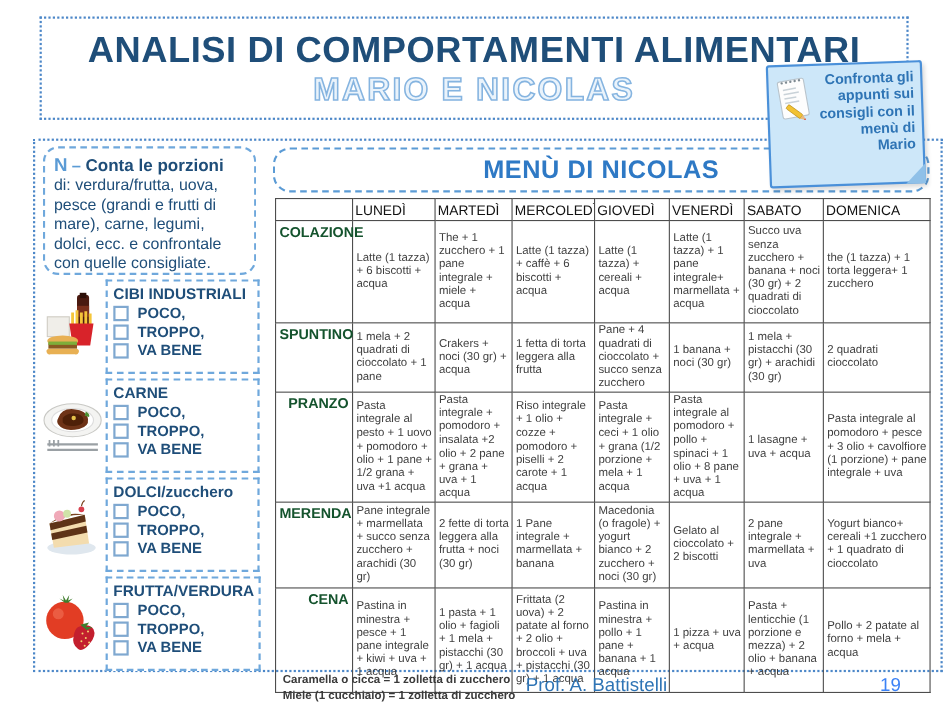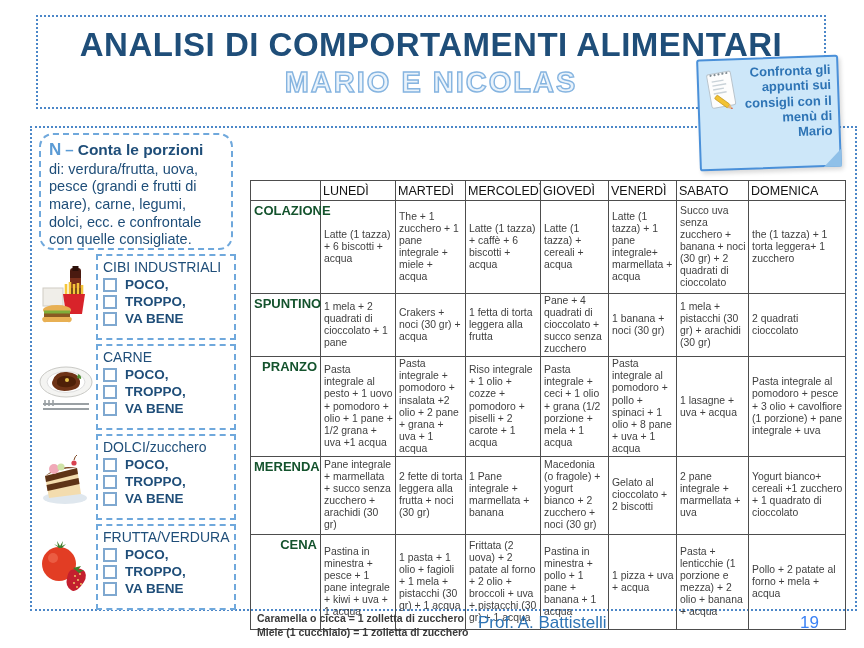--- a/index.html
+++ b/index.html
@@ -48,21 +48,21 @@
   }
   .instructions .n { color:#5B9BD5; font-weight:bold; font-size:17px; }
   .instructions .dash { color:#5B9BD5; font-weight:bold; font-size:15px; }
   .instructions .ititle { font-weight:bold; font-size:15.5px; }
   
   .group { position:absolute; left:4px; width:200px; height:86px; display:flex; align-items:center; }
   .group .icon { width:60px; height:66px; flex:0 0 60px; display:flex; align-items:center; justify-content:center; }
   .gbox {
     flex:1; height:86px; border:2px dashed #6FA8DC; padding:3px 4px 2px 5px; background:#fff;
   }
-  .gtitle { font-size:14px; font-weight:normal; color:#1F4E79; margin-bottom:1px; white-space:nowrap; }
+  .gtitle { font-size:14px; font-weight:bold; color:#1F4E79; margin-bottom:1px; white-space:nowrap; }
   .opt { display:flex; align-items:center; margin:2px 0; }
   .cb {
     width:14px; height:14px; border:2px solid #7FA8D0; background:#fff;
     margin-right:8px; flex:0 0 14px;
   }
   .opt span.olabel { font-size:13.5px; font-weight:bold; color:#1F4E79; }
   
   .menu-title-box {
     position:absolute; left:216px; top:6px; width:597px; height:41px;
     border:2px dashed #5B9BD5; border-radius:16px; display:flex;
@@ -268,20 +268,23 @@
             <span class="cb"></span>
             <span class="olabel">TROPPO,</span>
           </div>
         <div class="opt">
             <span class="cb"></span>
             <span class="olabel">VA BENE</span>
           </div>
       </div>
     </div>
 
+    <div class="menu-title-box">
+      <span class="menu-title">MENÙ DI NICOLAS</span>
+    </div>
 
     <div class="menu-table-wrap">
       <table class="menu">
         <colgroup>
           <col style="width:70px">
             <col style="width:75px">
             <col style="width:70px">
             <col style="width:75px">
           <col style="width:68px">
             <col style="width:68px">

